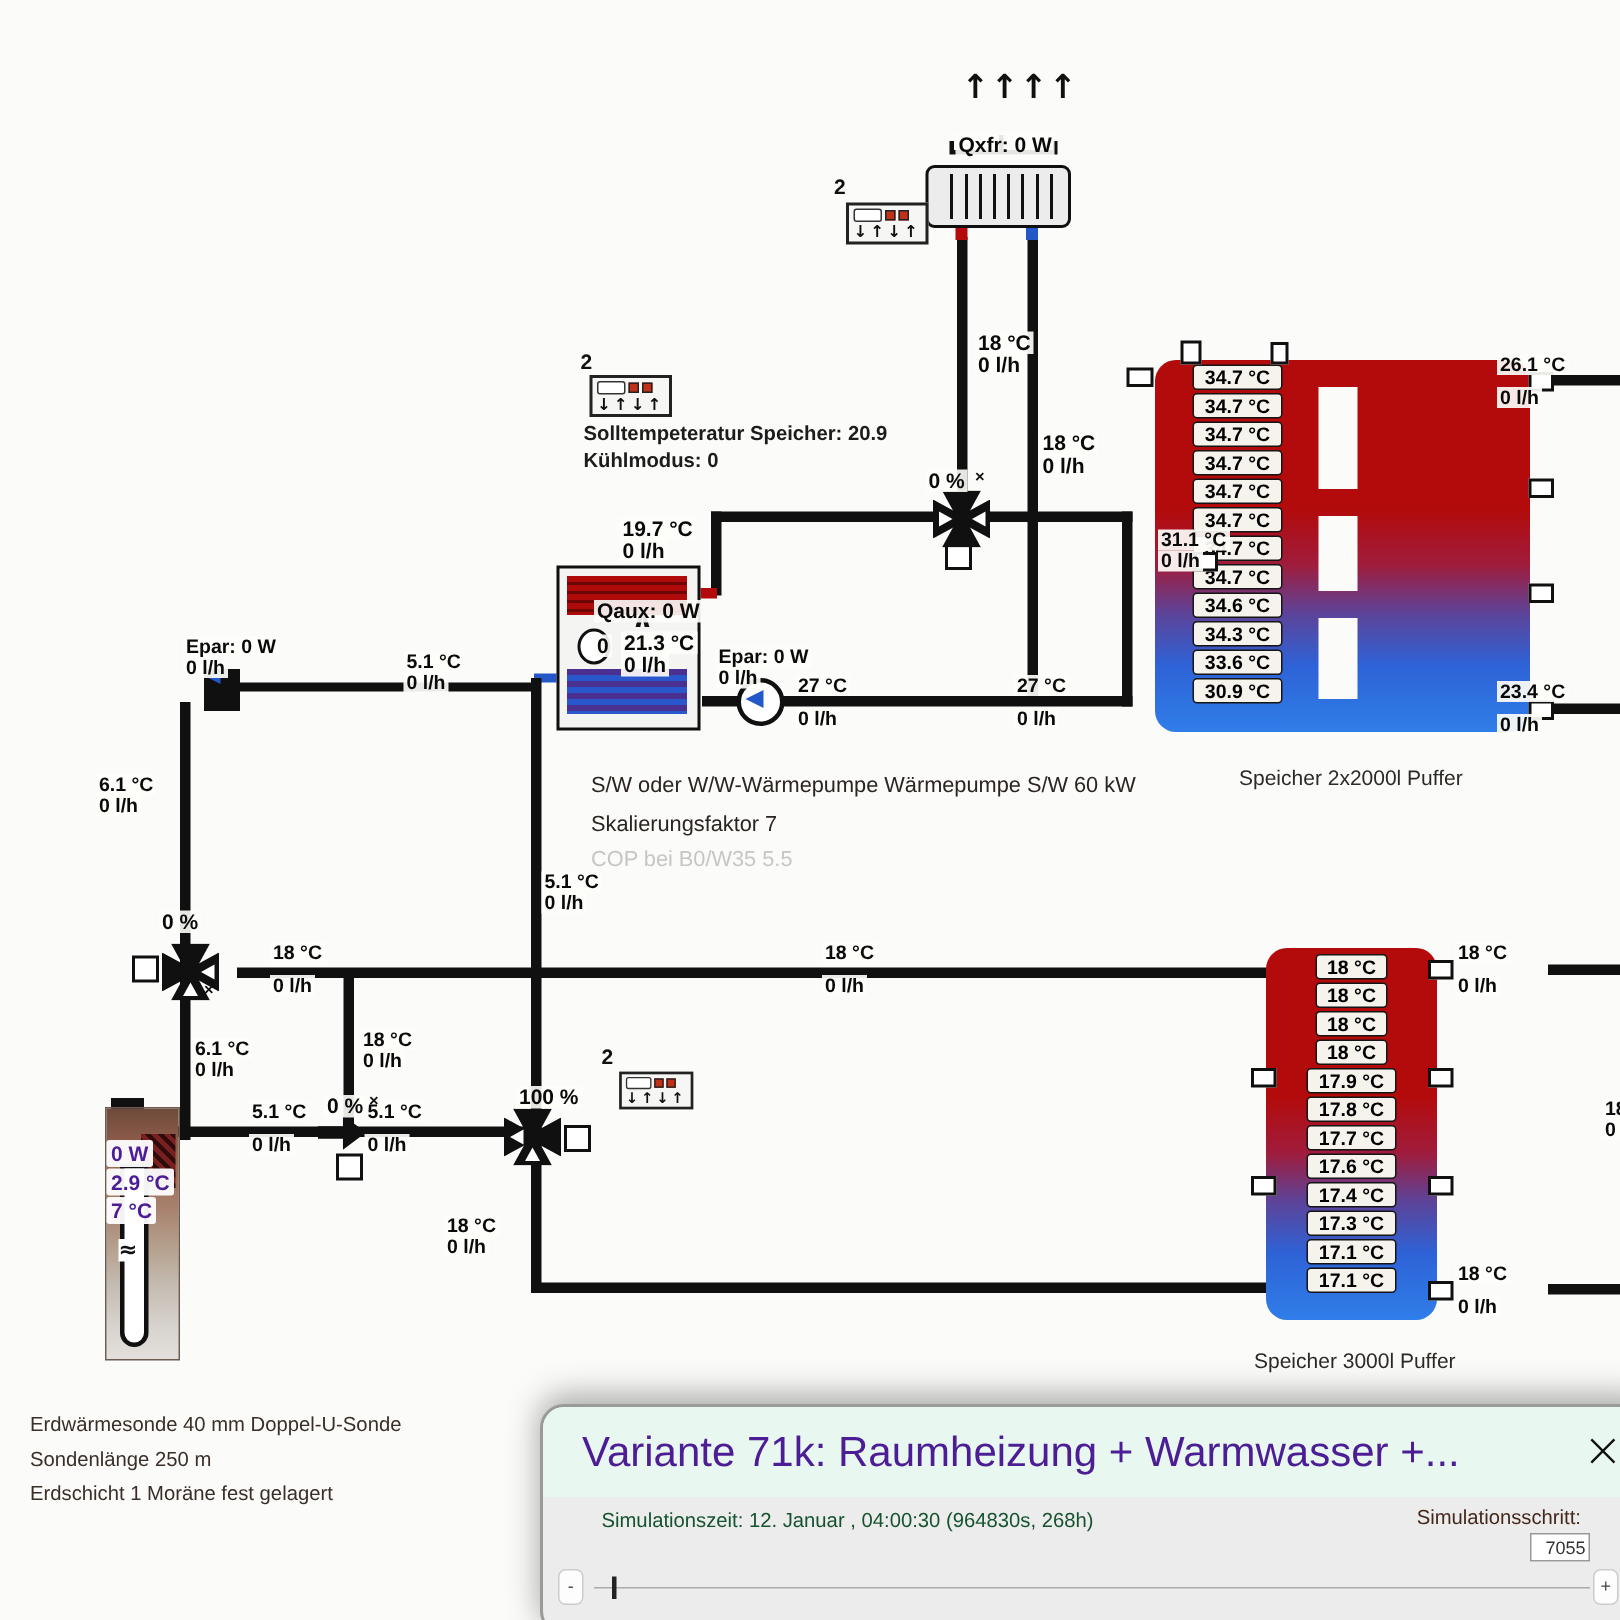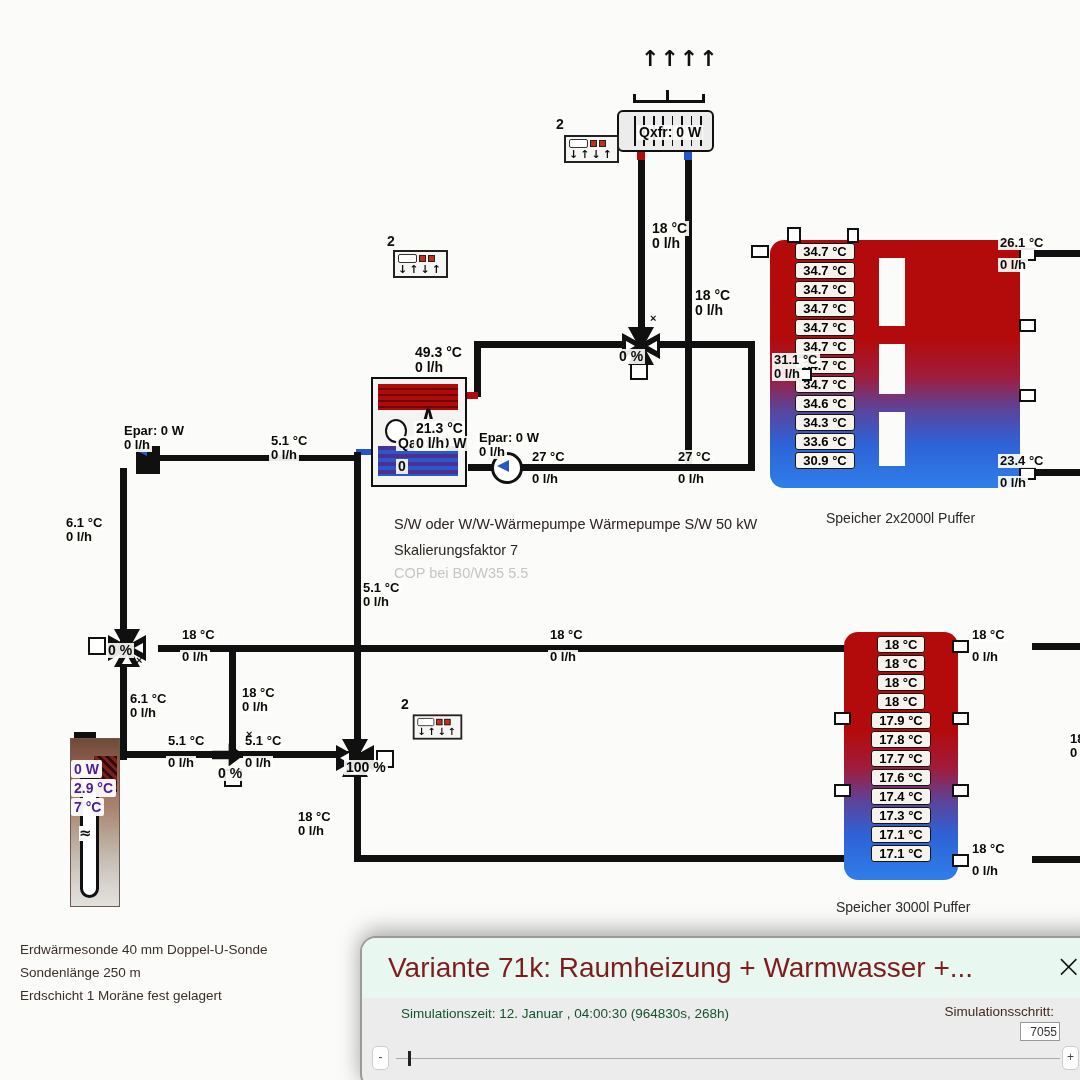--- a/index.html
+++ b/index.html
@@ -29,21 +29,21 @@
   .pumpblock::after{content:"";position:absolute;left:3px;top:2px;border-top:4px solid transparent;
         border-bottom:4px solid transparent;border-right:8px solid #2458c8;}
   .ctrl{position:absolute;background:#f6f6f4;border:2px solid #222;padding:2px 3px 1px;z-index:25;}
   .ctrl .row1{display:flex;gap:2px;align-items:center;margin-bottom:1px;}
   .ctrl .disp{width:17px;height:7px;background:#fff;border:1px solid #333;border-radius:2px;}
   .ctrl .dot{width:7px;height:7px;background:#c23018;border:1px solid #222;box-sizing:border-box;}
   .ctrl .row2{font:700 11px/11px "DejaVu Sans",sans-serif;letter-spacing:2px;color:#101010;text-align:center;}
   .badge{position:absolute;font:700 14px "Liberation Sans",sans-serif;color:#101010;z-index:25;}
   .xmark{position:absolute;font:700 11px "Liberation Sans",sans-serif;color:#101010;z-index:31;}
   .vlabel{position:absolute;font:700 14px/15px "Liberation Sans",sans-serif;color:#0a0a0a;
-          background:rgba(253,253,250,.9);padding:0 2px;z-index:30;white-space:nowrap;margin-top:36px;}
+          background:rgba(253,253,250,.9);padding:0 2px;z-index:30;white-space:nowrap;}
   .stub{position:absolute;background:#fff;border:2px solid #101010;z-index:18;}
   .tank{position:absolute;border-radius:14px;z-index:10;
         background:linear-gradient(180deg,#b30b0b 0%,#b30b0b 40%,#a01c3c 55%,#5d4398 68%,#2e62d6 82%,#2f7ee9 100%);}
   .gap{position:absolute;background:#fbfbf9;z-index:11;}
   .chip-col{position:absolute;display:flex;flex-direction:column;gap:2px;align-items:center;z-index:15;}
   .temp-chip{background:#f6f3ec;border:1.5px solid #151515;border-radius:3px;
         font:700 13px/14px "Liberation Sans",sans-serif;padding:0.5px 7px;color:#000;white-space:nowrap;}
   .radiator{position:absolute;background:#ececec;border:2px solid #101010;border-radius:6px;z-index:15;}
   .rad-fins{position:absolute;top:4px;bottom:4px;left:7px;right:7px;
         background:repeating-linear-gradient(90deg,transparent 0 7.5px,#101010 7.5px 9.5px);}
@@ -55,21 +55,21 @@
   .hatch{position:absolute;z-index:9;background:repeating-linear-gradient(45deg,#7a1f1f 0 3px,#2e0c0c 3px 6px);}
   .utube{position:absolute;width:13px;height:116px;background:#fff;border:3px solid #101010;
         border-radius:0 0 10px 10px;z-index:10;}
   .gchip{position:absolute;font:700 14px/18px "Liberation Sans",sans-serif;color:#4c1d95;z-index:12;}
   .gchip span{display:block;background:rgba(255,255,255,.95);border-radius:2px;padding:0 3px;width:fit-content;margin-bottom:1px;}
   .caption{position:absolute;font:400 14px "Liberation Sans",sans-serif;color:#2d2a26;z-index:25;white-space:nowrap;}
   .dialog{position:absolute;left:360px;top:936px;width:742px;height:150px;background:#ececec;
         border:2px solid #9a9a9a;border-radius:16px;box-shadow:0 -5px 22px rgba(0,0,0,.35);z-index:50;}
   .dlg-titlebar{position:absolute;left:0;top:0;right:0;height:60px;background:#e8f8f0;
         border-radius:14px 14px 0 0;display:flex;align-items:center;}
-  .dlg-title{font:400 28px "Liberation Sans",sans-serif;color:#7f1d1d;margin-left:26px;white-space:nowrap;}
+  .dlg-title{font:400 28px "Liberation Sans",sans-serif;color:#4c1d95;margin-left:26px;white-space:nowrap;}
   .dlg-close{position:absolute;right:22px;top:12px;font:300 32px/32px "DejaVu Sans",sans-serif;color:#111;cursor:pointer;}
   .dlg-simtime{position:absolute;left:39px;top:68px;font:400 13.5px "Liberation Sans",sans-serif;color:#14532d;}
   .dlg-steplabel{position:absolute;right:50px;top:66px;font:400 13.5px "Liberation Sans",sans-serif;color:#44281c;}
   .dlg-stepinput{position:absolute;right:44px;top:84px;width:34px;height:17px;border:1px solid #999;
         background:#fff;font:400 12px "Liberation Sans",sans-serif;text-align:right;padding:0 2px;color:#333;}
   .slider-track{position:absolute;left:34px;top:120px;width:664px;height:1px;background:#aaa;}
   .slider-thumb{position:absolute;left:46px;top:113px;width:3px;height:15px;background:#222;cursor:pointer;}
   .slider-btn{position:absolute;width:15px;height:22px;background:#fdfdfd;border:1px solid #ccc;border-radius:5px;
         font:400 12px/20px "Liberation Sans",sans-serif;text-align:center;color:#444;cursor:pointer;}
 </style>
@@ -126,20 +126,24 @@
 
   <div class="badge" style="left:387px;top:233px;">2</div>
   <div class="ctrl" style="left:393px;top:250px;">
     <div class="row1">
         <div class="disp"></div>
       <div class="dot"></div>
       <div class="dot"></div>
       </div>
     <div class="row2">↓↑↓↑</div>
   </div>
+  <div class="txt" style="left:389px;top:280px;font:700 13.5px/18px 'Liberation Sans',sans-serif;color:#1c1c1c;">
+    <div>Solltempeteratur Speicher: 20.9</div>
+    <div>Kühlmodus: 0</div>
+  </div>
 
   <div class="badge" style="left:401px;top:696px;">2</div>
   <div class="ctrl" style="left:410px;top:713px;transform:scale(.9);">
     <div class="row1">
         <div class="disp"></div>
       <div class="dot"></div>
       <div class="dot"></div>
       </div>
     <div class="row2">↓↑↓↑</div>
   </div>
@@ -150,25 +154,25 @@
     <div style="position:absolute;left:12px;top:40px;width:18px;height:20px;background:#fff;border:2px solid #101010;border-radius:50%;"></div>
   </div>
   <div class="txt" style="left:421px;top:404px;font:700 18px/18px 'DejaVu Sans',sans-serif;color:#101010;z-index:29;">∧</div>
   <div class="vlabel" style="left:396px;top:400px;">Qaux: 0 W</div>
   <div class="vlabel" style="left:396px;top:423px;">0</div>
   <div class="lbl big" style="left:414px;top:421px;">
     <span>21.3 °C</span>
       <span>0 l/h</span>
   </div>
   <div class="lbl big" style="left:413px;top:345px;">
-    <span>49.3 °C</span>
+    <span>19.7 °C</span>
       <span>0 l/h</span>
   </div>
   <div class="txt" style="left:394px;top:514px;font:400 14.5px/21px 'Liberation Sans',sans-serif;color:#2b2420;">
-    <div>S/W oder W/W-Wärmepumpe Wärmepumpe S/W 50 kW</div>
+    <div>S/W oder W/W-Wärmepumpe Wärmepumpe S/W 60 kW</div>
     <div style="margin-top:5px;">Skalierungsfaktor 7</div>
     <div style="margin-top:2px;color:#c6c6c4;">COP bei B0/W35 5.5</div>
   </div>
 
   <div class="pump" style="left:491px;top:452px;"></div>
   <div class="lbl" style="left:477px;top:431px;">
     <span>Epar: 0 W</span>
       <span>0 l/h</span>
   </div>
   <div class="lbl split" style="left:530px;top:450px;">

